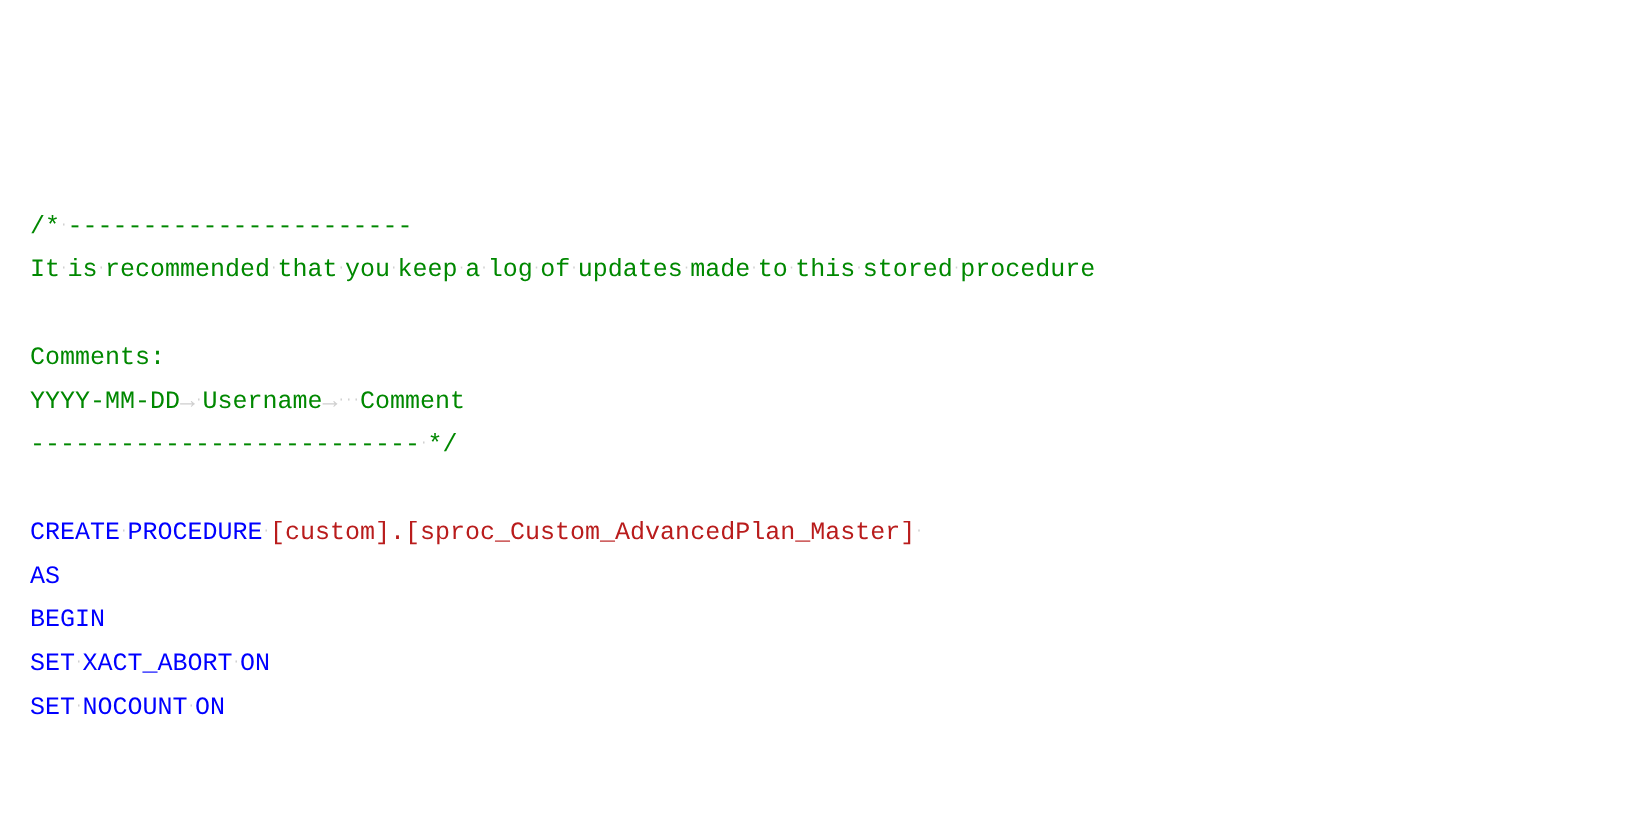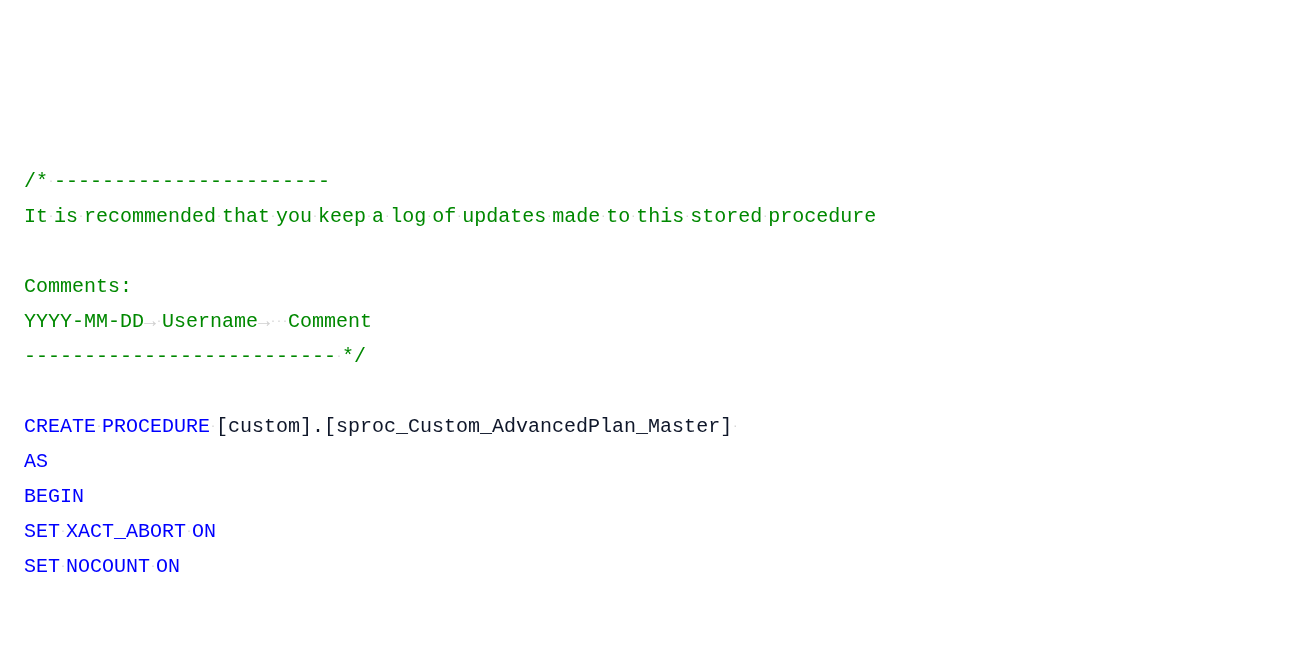--- a/index.html
+++ b/index.html
@@ -20,21 +20,21 @@
       font-family: 'Monaco', 'Menlo', 'Consolas', 'Courier New', monospace;
     }
     .comment {
       color: #008800;
     }
     .keyword {
       color: #0000ff;
       text-align: right;
     }
     .identifier {
-      color: #0f172a;
+      color: #b91c1c;
       text-align: center;
     }
     .whitespace-dot {
       color: #d0d0d0;
       font-size: 10px;
       vertical-align: middle;
       display: inline-block;
       width: 0.6em;
       text-align: center;
     }

